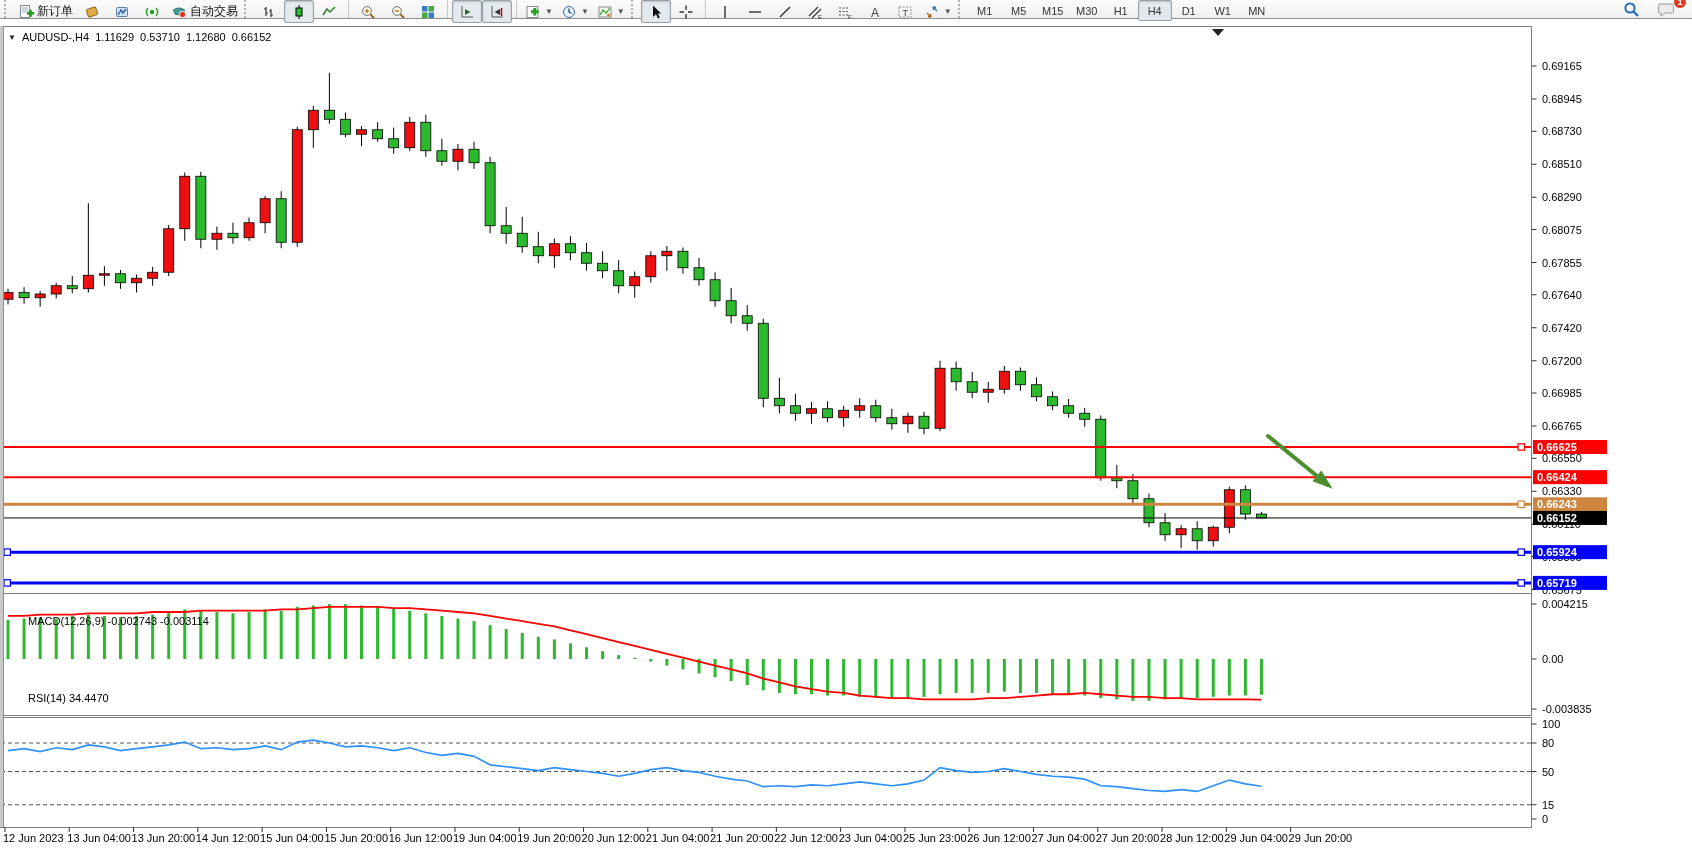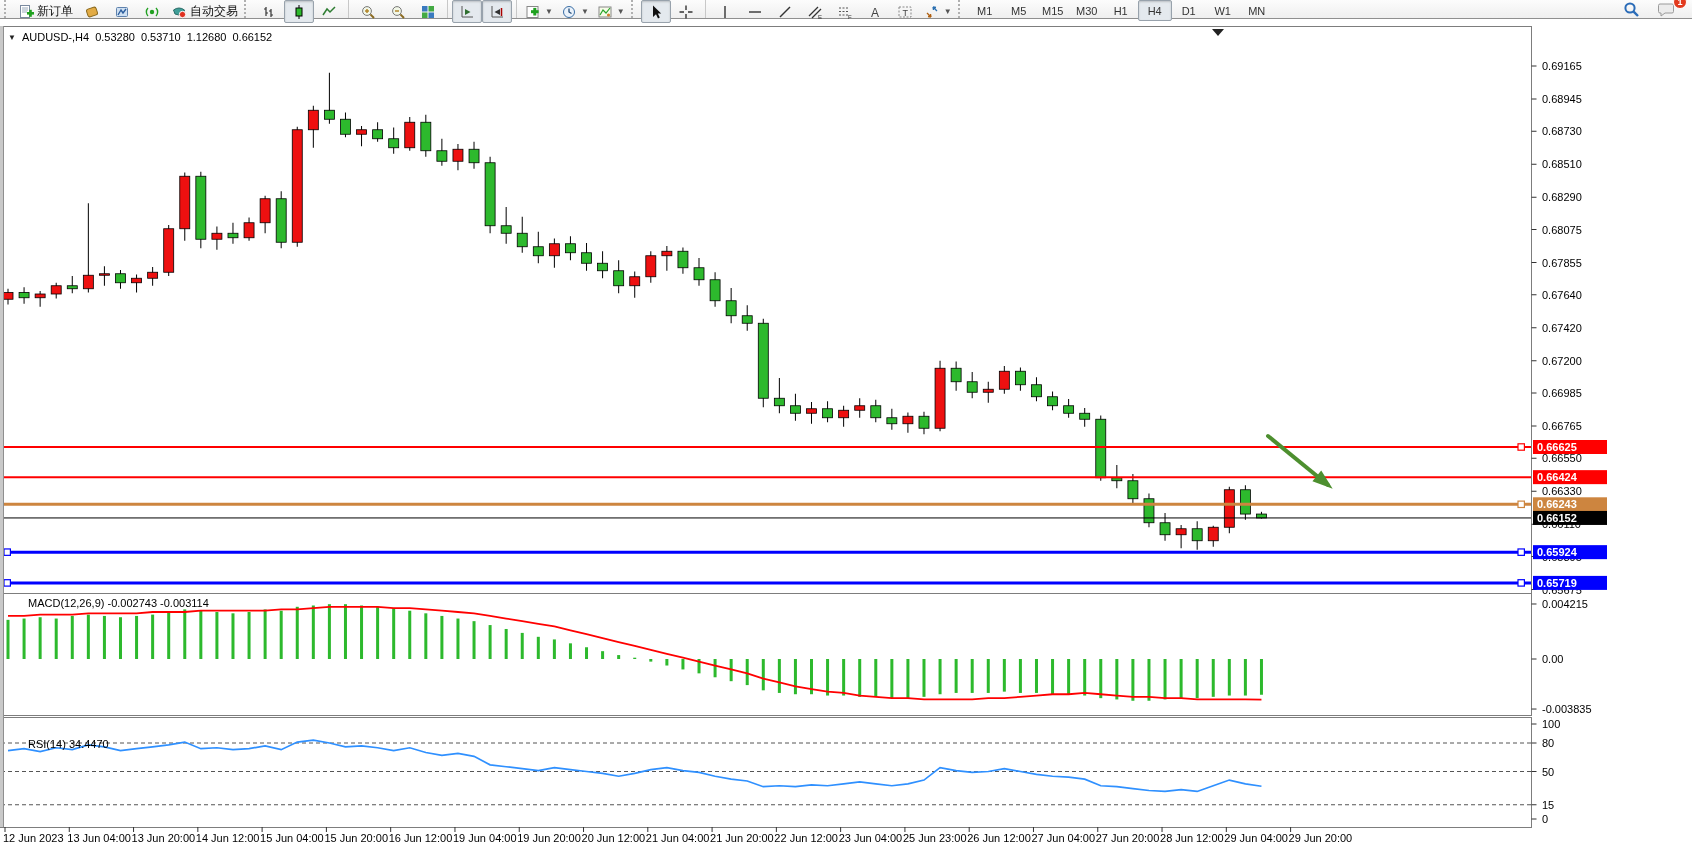--- a/index.html
+++ b/index.html
@@ -657,21 +657,21 @@
         <line x1="1268" y1="410" x2="1328" y2="459" stroke="#4d8f2f" stroke-width="4" stroke-linecap="round"></line>
         <polygon points="1332.6471927655198,462.79520742517457 1312.4391048412251,455.2772937454571 1321.2432884399127,444.49666076747206" fill="#4d8f2f"></polygon>
       </g>
       <polygon points="1212,3 1224,3 1218,10" fill="#222"></polygon>
     </svg>
   <div id="leftedge"></div>
 
   <div class="ovl" id="title">
     <span class="tri">▼</span>
     <span>AUDUSD-,H4</span>
-    <span>0.53280</span>
+    <span>1.11629</span>
     <span>0.53710</span>
     <span>1.12680</span>
     <span>0.66152</span>
   </div>
 
-  <div class="ovl" style="left:28px;top:571px">MACD(12,26,9) -0.002743 -0.003114</div>
-  <div class="ovl" style="left:28px;top:712px">RSI(14) 34.4470</div>
+  <div class="ovl" style="left:28px;top:589px">MACD(12,26,9) -0.002743 -0.003114</div>
+  <div class="ovl" style="left:28px;top:666px">RSI(14) 34.4470</div>
 </div>
 
 </body></html>

